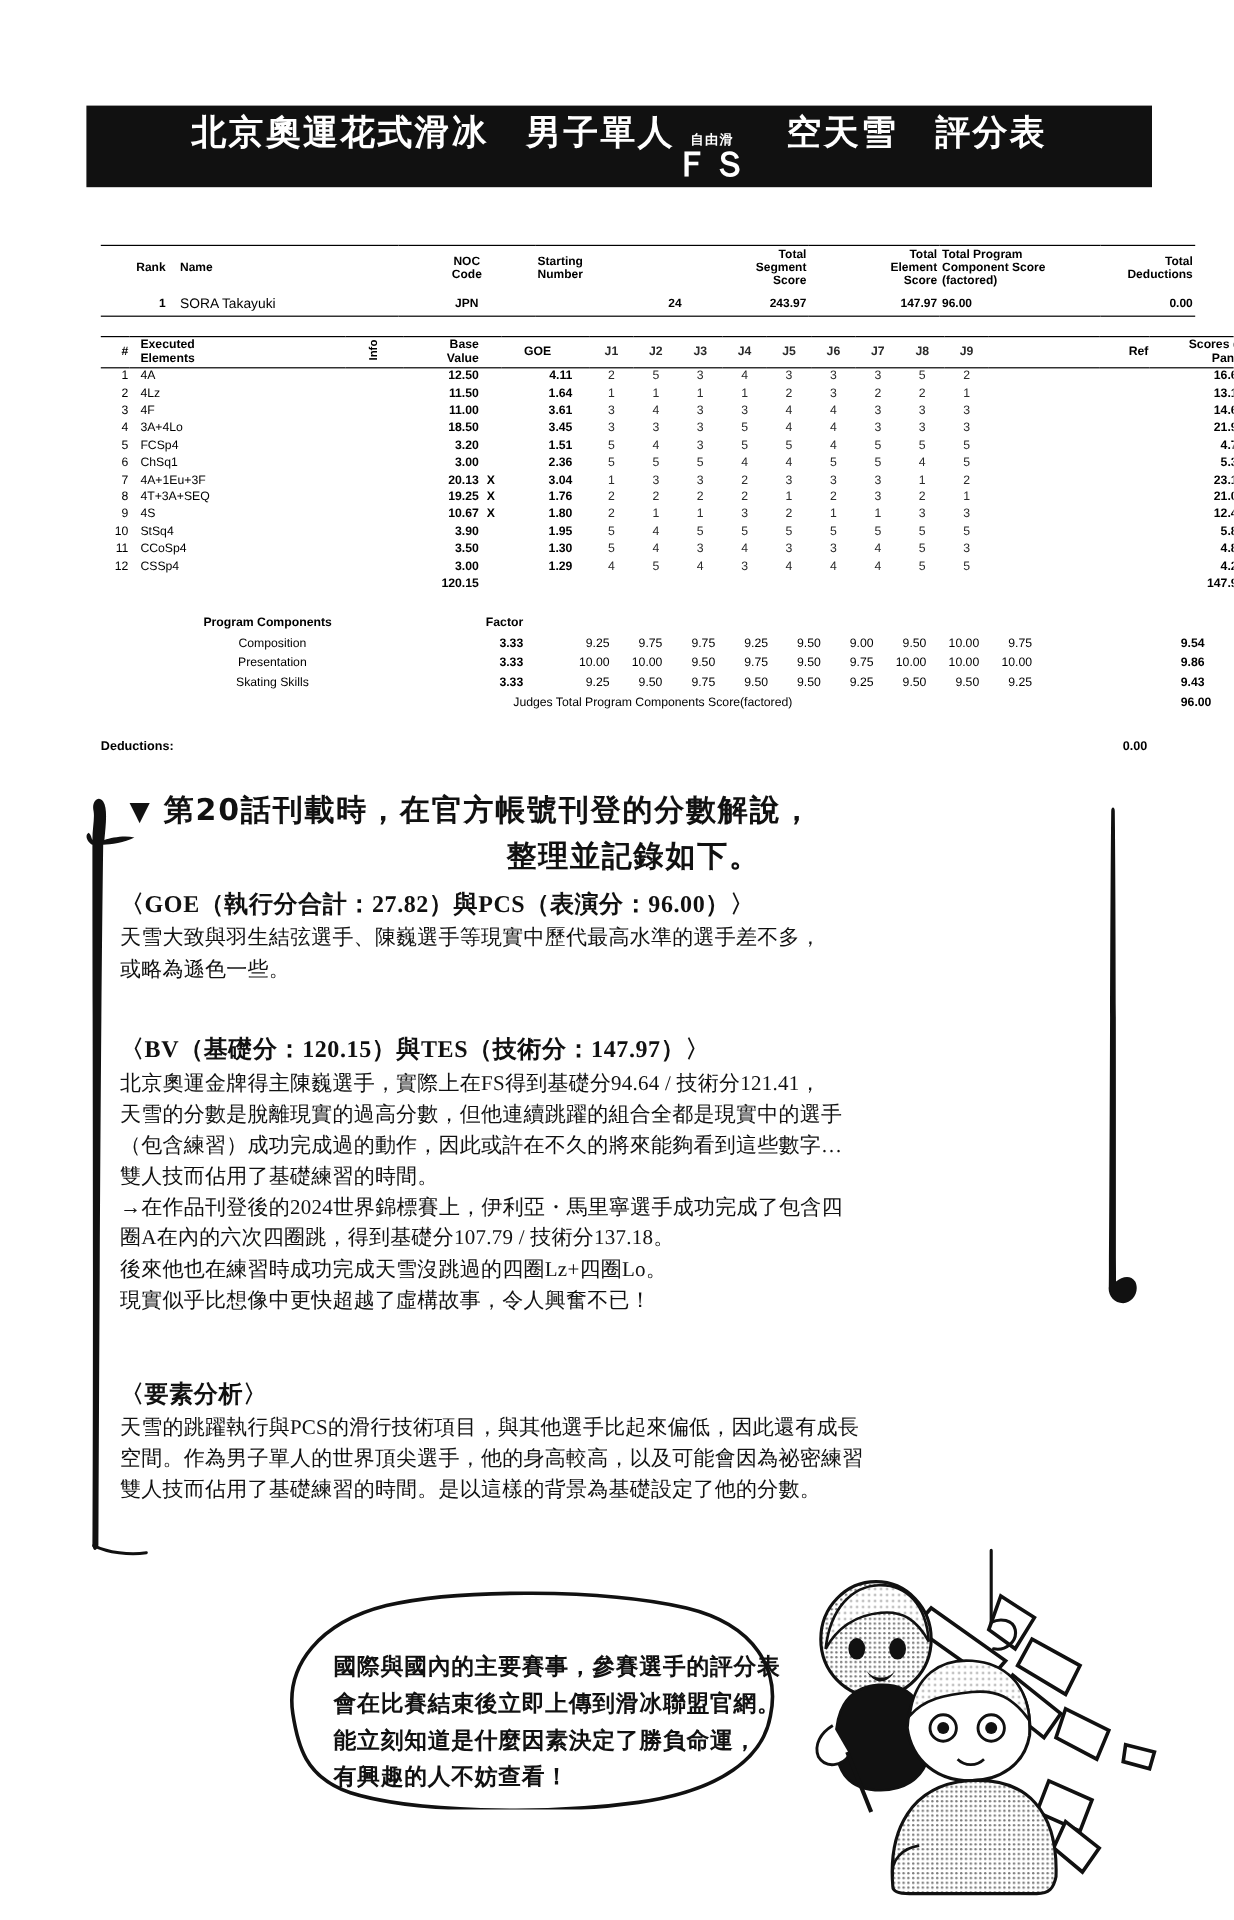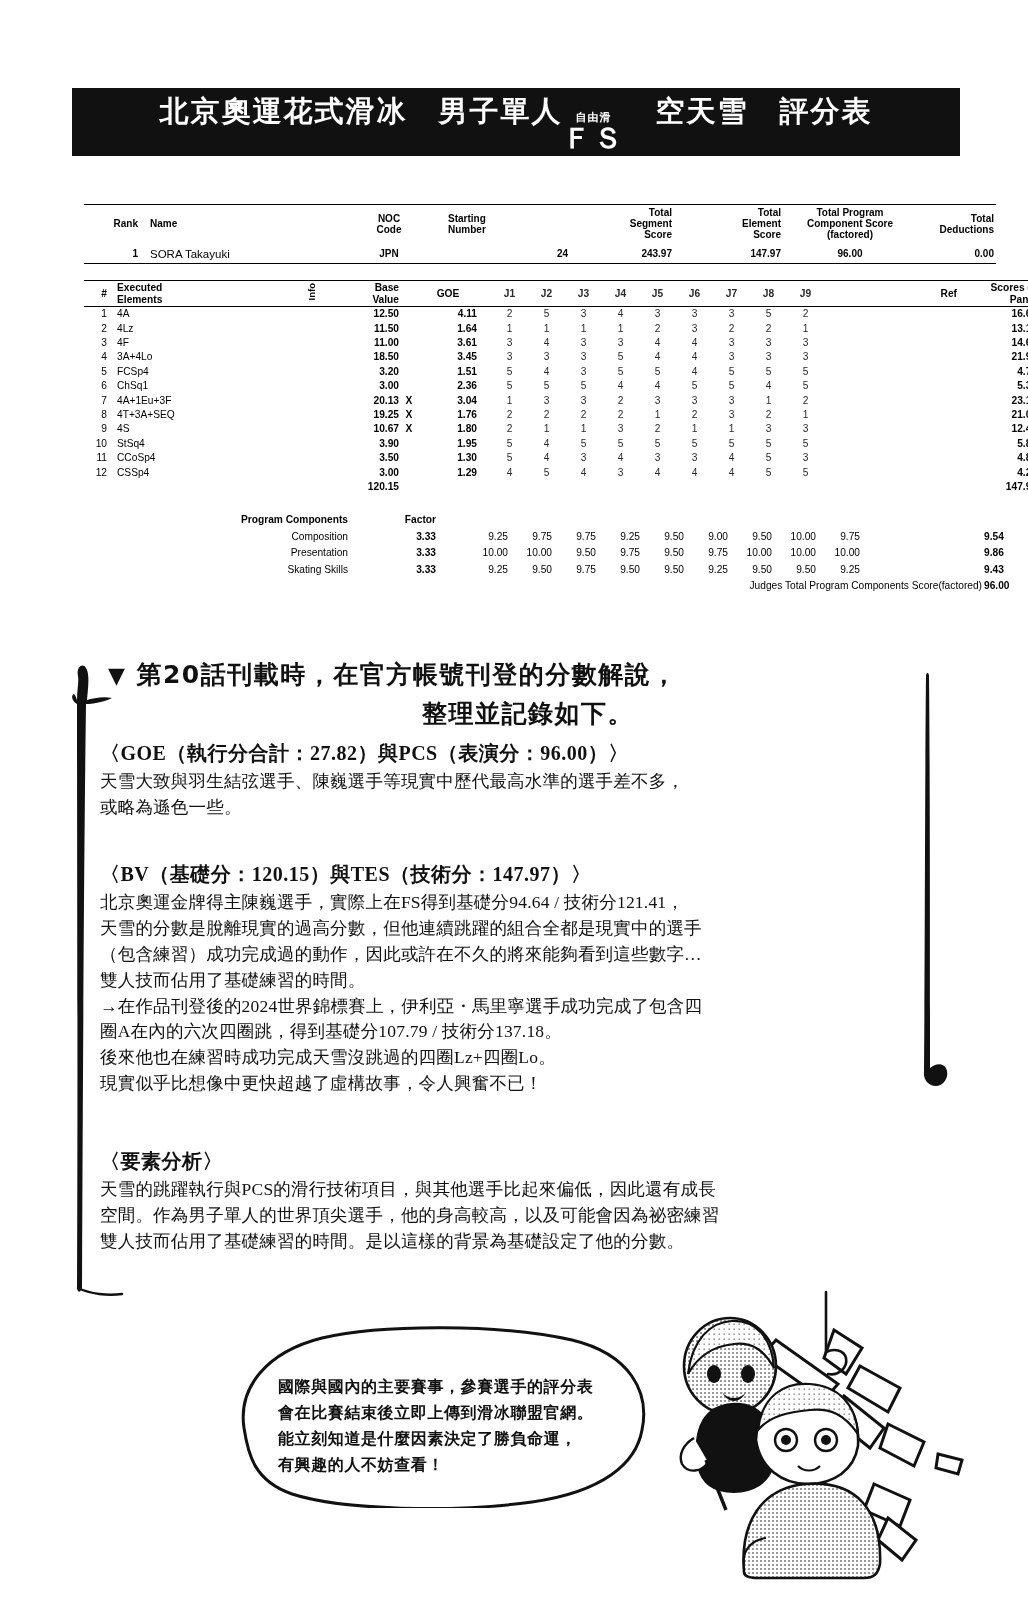--- a/index.html
+++ b/index.html
@@ -33,21 +33,21 @@
   
   #hdr-table{width:100%;border-collapse:collapse;table-layout:fixed;}
   #hdr-table td{padding:2px 2px;font-size:10px;}
   .hdr-label{font-weight:700;line-height:1.12;}
   .c-rank{width:52px;text-align:right;}
   .c-name{width:180px;text-align:left;padding-left:10px!important;}
   .c-noc{width:110px;text-align:center;}
   .c-start{width:120px;text-align:right;}
   .c-seg{width:100px;text-align:right;}
   .c-elem{width:105px;text-align:right;}
-  .c-pcs{width:130px;text-align:center;}
+  .c-pcs{width:130px;text-align:left;}
   .c-ded{width:75px;text-align:right;}
   .val{font-weight:700;font-size:11.5px;}
   .hdr-box{border-top:1.3px solid #000;border-bottom:1.3px solid #000;}
 
   
   #el-wrap{margin-top:16px;}
   #el-table{width:100%;border-collapse:collapse;table-layout:fixed;}
   #el-table td{padding:1.2px 1px;font-size:10.2px;}
   .e-num{width:22px;text-align:right;}
   .e-name{width:170px;text-align:left;padding-left:9px!important;}
@@ -63,21 +63,21 @@
   .vert-info{
     writing-mode:vertical-rl;transform:rotate(180deg);
     font-weight:700;font-size:9.5px;display:inline-block;letter-spacing:0px;
   }
   .totrow td{padding-top:3px;font-weight:700;font-size:11px;}
 
   
   #pc-wrap{margin-top:18px;}
   #pc-table{width:100%;border-collapse:collapse;table-layout:fixed;}
   #pc-table td{padding:2.2px 1px;font-size:10.2px;}
-  .p-label{width:250px;text-align:right;padding-left:22px!important;}
+  .p-label{width:250px;text-align:center;padding-left:22px!important;}
   .p-label-top{font-weight:700;padding-left:14px!important;}
   .p-factor{width:86px;text-align:right;font-weight:700;}
   .p-gap{width:26px;}
   .p-j{width:42px;text-align:right;}
   .p-spacer{width:120px;}
   .p-score{text-align:right;font-weight:700;}
   .p-total td{font-weight:700;}
 
   #ded-row{margin-top:22px;display:flex;justify-content:space-between;font-weight:700;font-size:10.5px;}
 
@@ -104,21 +104,21 @@
     margin:0 0 2px 0;font-size:20px;font-weight:700;letter-spacing:0.5px;
     font-family:"Liberation Serif","DejaVu Serif",serif;
   }
   .sec p{margin:0;font-size:17.5px;line-height:1.48;letter-spacing:0.2px;}
 
   
   #balloon{position:absolute;left:232px;top:1318px;width:420px;height:190px;}
   #balloon-text{
     position:absolute;left:46px;top:56px;width:330px;
     font-family:"DejaVu Sans","Liberation Sans",sans-serif;
-    font-size:16px;font-weight:700;line-height:1.62;letter-spacing:0.6px;color:#111;
+    font-size:19px;font-weight:700;line-height:1.62;letter-spacing:0.6px;color:#111;
   }
   #balloon-text div{white-space:nowrap;}
 
   
   #illus{position:absolute;left:648px;top:1288px;width:340px;height:300px;}
 </style>
 </head>
 <body>
 
 <div id="title-banner">
@@ -547,20 +547,24 @@
       <tbody>
           <tr class="p-total">
         <td colspan="13" class="p-label" style="padding-left:22px!important;font-weight:400">Judges Total Program Components Score(factored)</td>
         <td class="p-spacer"></td>
         <td class="p-score">96.00</td>
       </tr>
     </tbody>
       </table>
   </div>
 
+  <div id="ded-row">
+    <span>Deductions:</span>
+    <span>0.00</span>
+  </div>
 </div>
 
 <div id="commentary">
 
   <svg width="900" height="660" style="position:absolute;left:0;top:0">
     <path d="M 18 28 C 16 20 22 14 26 20 C 30 26 28 40 27 52 C 33 50 44 48 52 50 C 44 54 32 56 26 56 C 24 200 23 420 22 640 C 20 645 18 645 17 640 C 18 420 17 200 17 56 C 13 54 10 48 14 46 C 16 48 16 50 17 52 C 17 42 19 34 18 28 Z" fill="#111" stroke="none"></path>
     <path d="M 866 28 C 866 24 869 24 869 28 C 870 120 870 300 870 420 C 875 416 882 414 886 420 C 890 428 884 438 876 438 C 868 438 863 431 864 424 C 865 300 865 120 866 28 Z" fill="#111" stroke="none"></path>
     <path d="M 18 640 C 30 646 48 648 62 646" fill="none" stroke="#111" stroke-width="2.4" stroke-linecap="round"></path>
   </svg>
 

